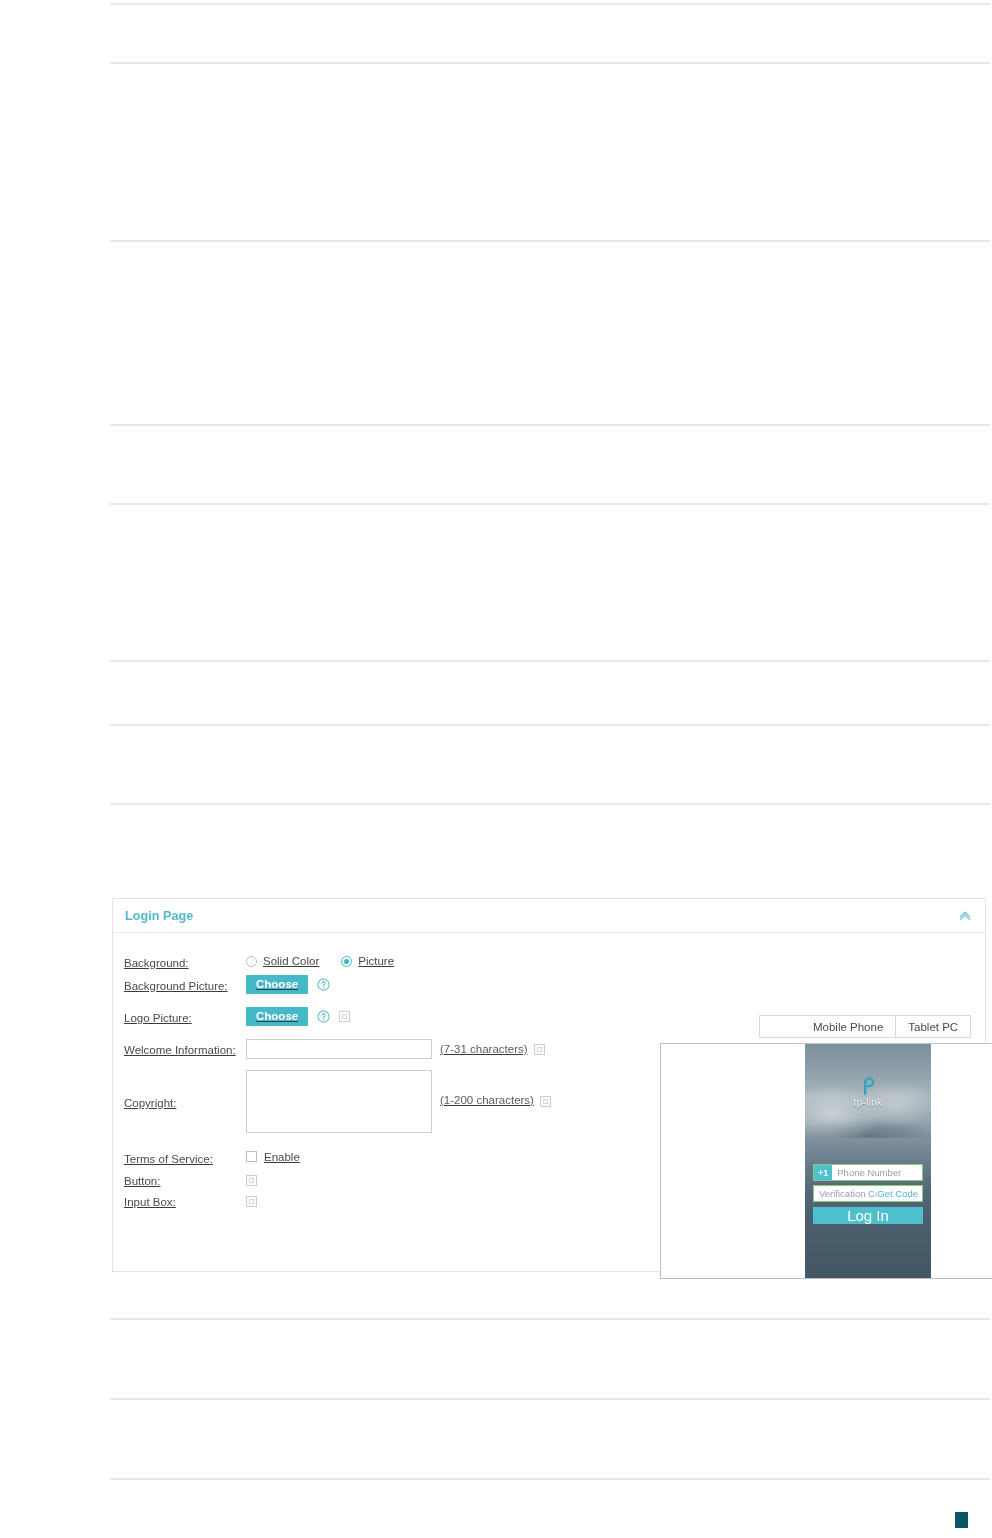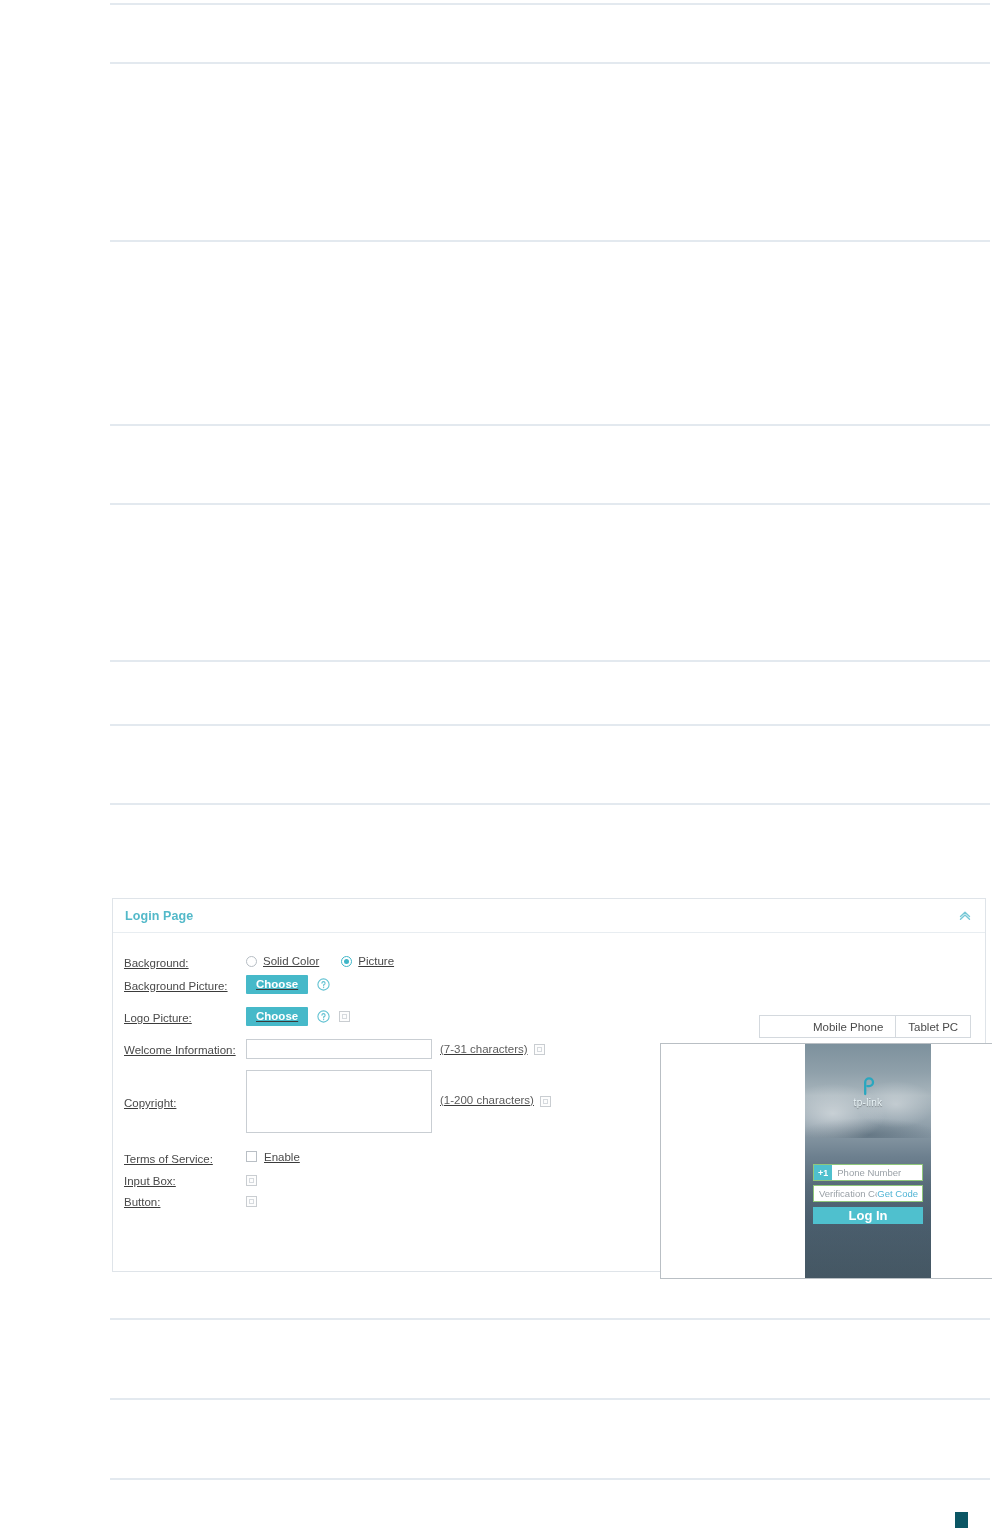--- a/index.html
+++ b/index.html
@@ -152,21 +152,21 @@
   }
   .ph-ph{
     flex:1;display:flex;align-items:center;padding-left:5px;
     font-size:9.5px;color:#9aa1a7;overflow:hidden;white-space:nowrap;
   }
   .getcode{
     display:flex;align-items:center;padding-right:4px;
     font-size:9.5px;color:#4fb4d4;white-space:nowrap;text-align:right;
   }
   .login-btn{
-    height:17px;background:#4fc0ce;color:#fff;font-size:13px;font-weight:bold;
+    height:17px;background:#4fc0ce;color:#fff;font-size:15px;font-weight:normal;
     display:flex;align-items:center;justify-content:center;cursor:pointer;
     margin-top:5px;
   }
 
   .corner-mark{
     position:absolute;left:955px;top:1512px;width:13px;height:16px;background:#0b5664;
   }
 </style>
 </head>
 <body>
@@ -255,28 +255,28 @@
 
       <div class="row r-radio" style="height:27px">
         <div class="lbl">Terms of Service:</div>
         <div class="ctl">
           <span class="chk"></span>
           <span class="radio-label">Enable</span>
         </div>
       </div>
 
       <div class="row r-radio" style="height:21px">
+        <div class="lbl" style="padding-top:0">Button:</div>
+        <div class="ctl">
+          <span class="imgph" style="margin-left:0"></span>
+        </div>
+      </div>
+
+      <div class="row r-radio" style="height:21px">
         <div class="lbl" style="padding-top:0">Input Box:</div>
-        <div class="ctl">
-          <span class="imgph" style="margin-left:0"></span>
-        </div>
-      </div>
-
-      <div class="row r-radio" style="height:21px">
-        <div class="lbl" style="padding-top:0">Button:</div>
         <div class="ctl">
           <span class="imgph" style="margin-left:0"></span>
         </div>
       </div>
 
     </div>
 
     <div class="preview-wrap">
 
       <div class="tabs">

